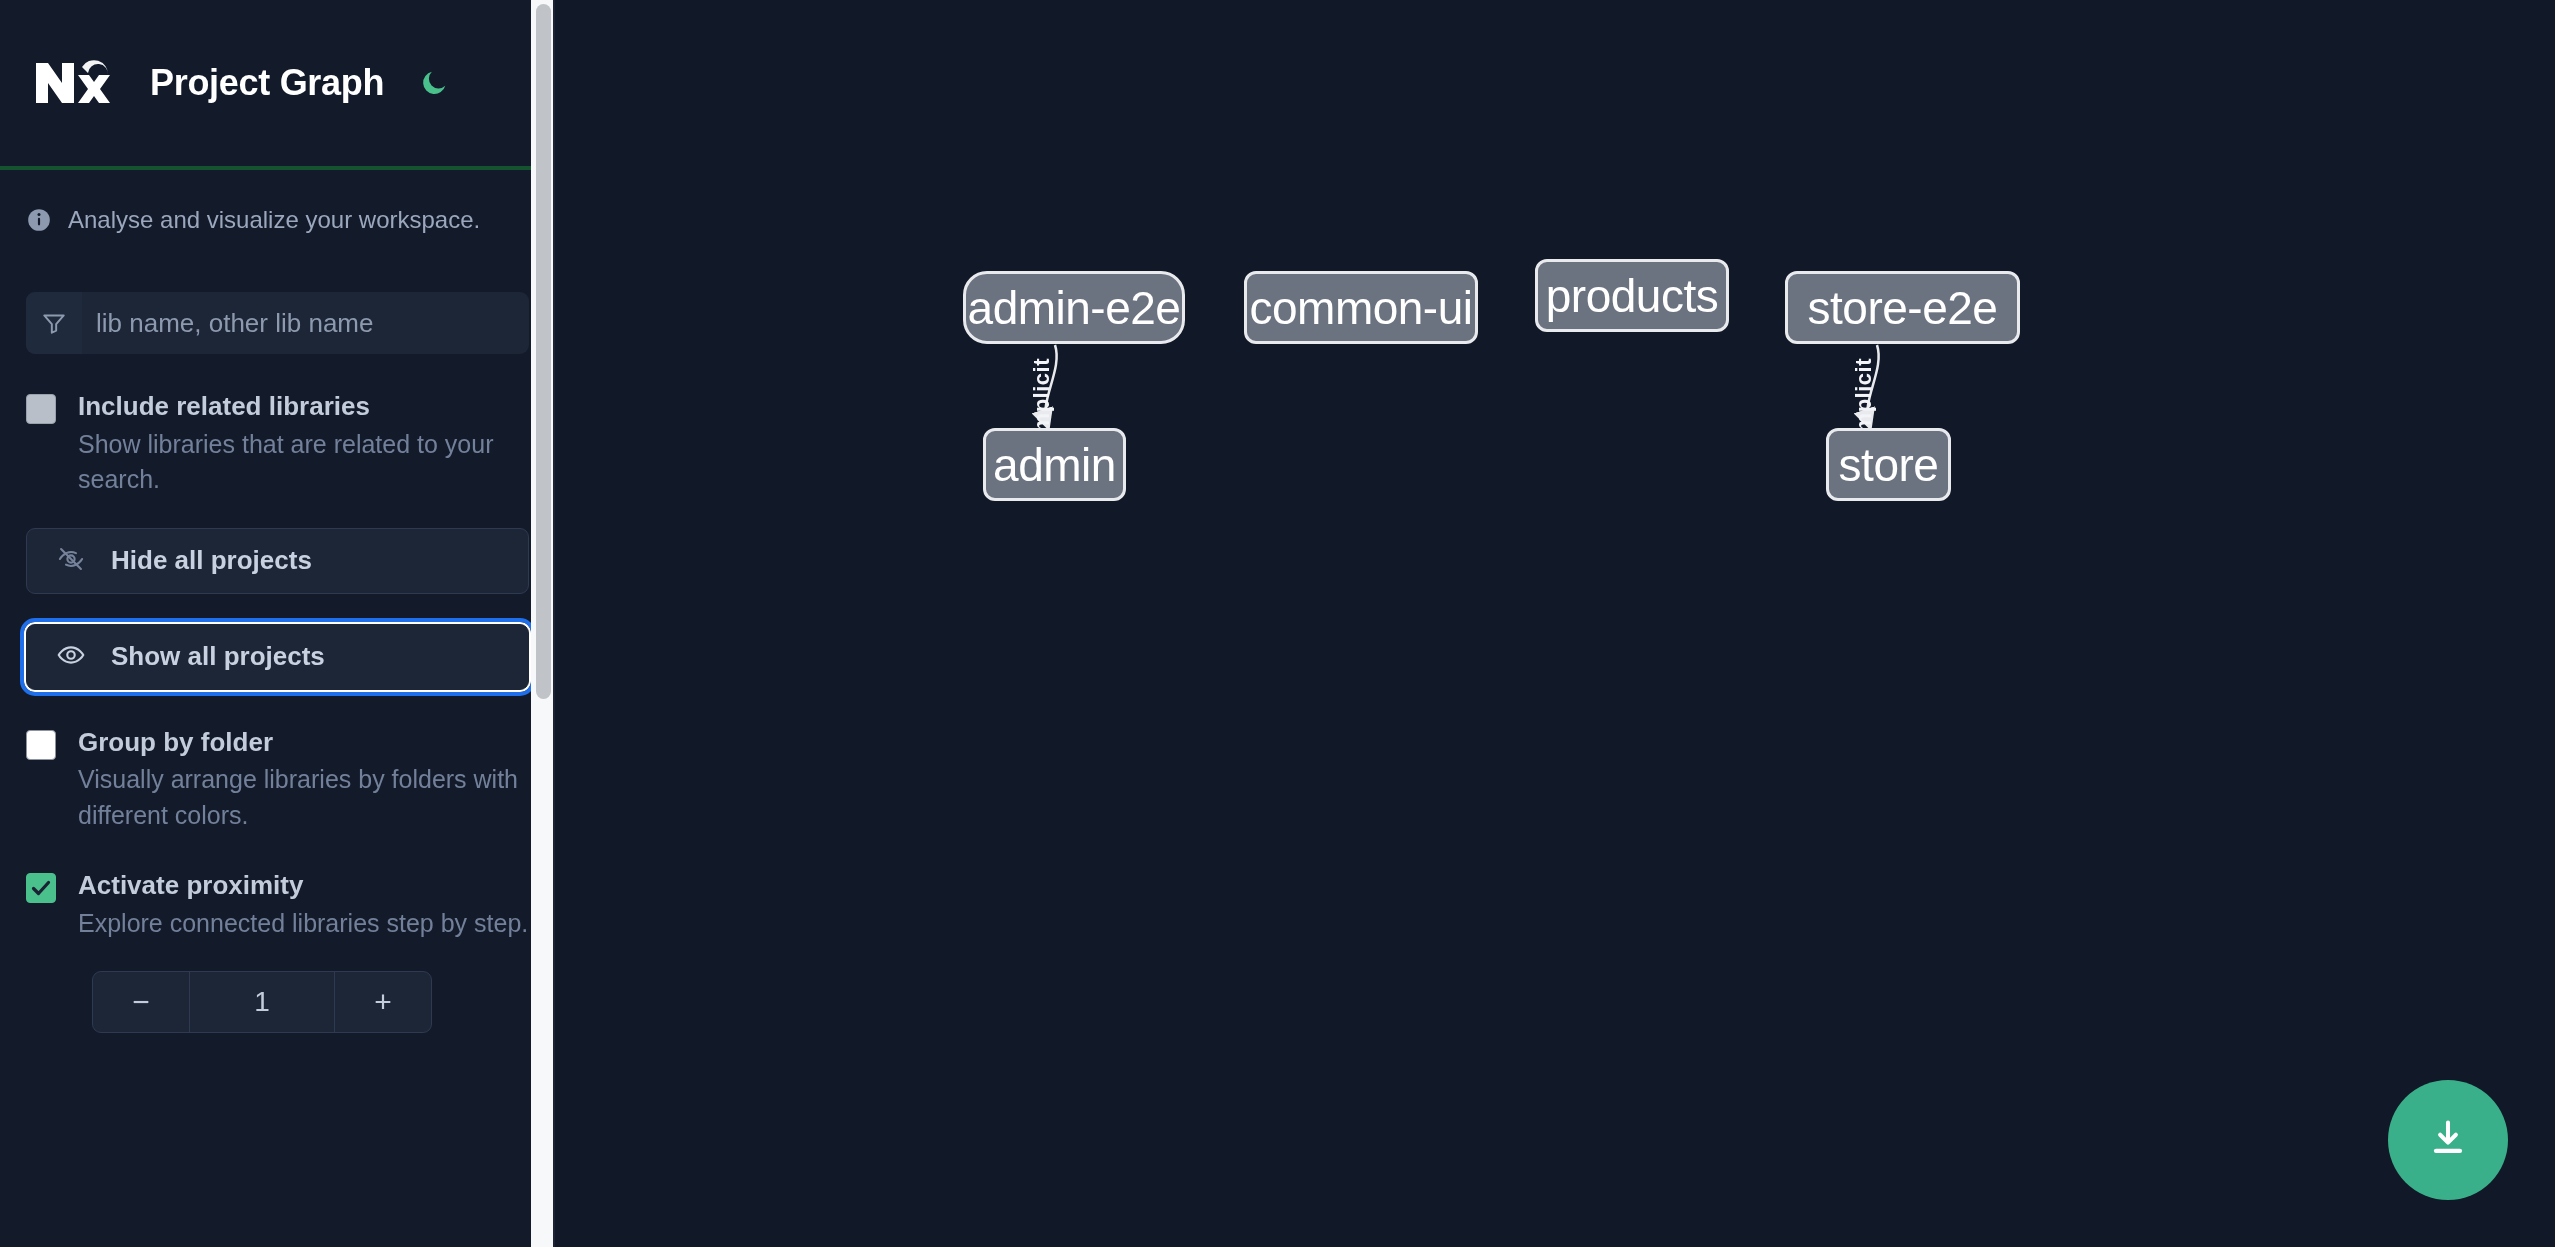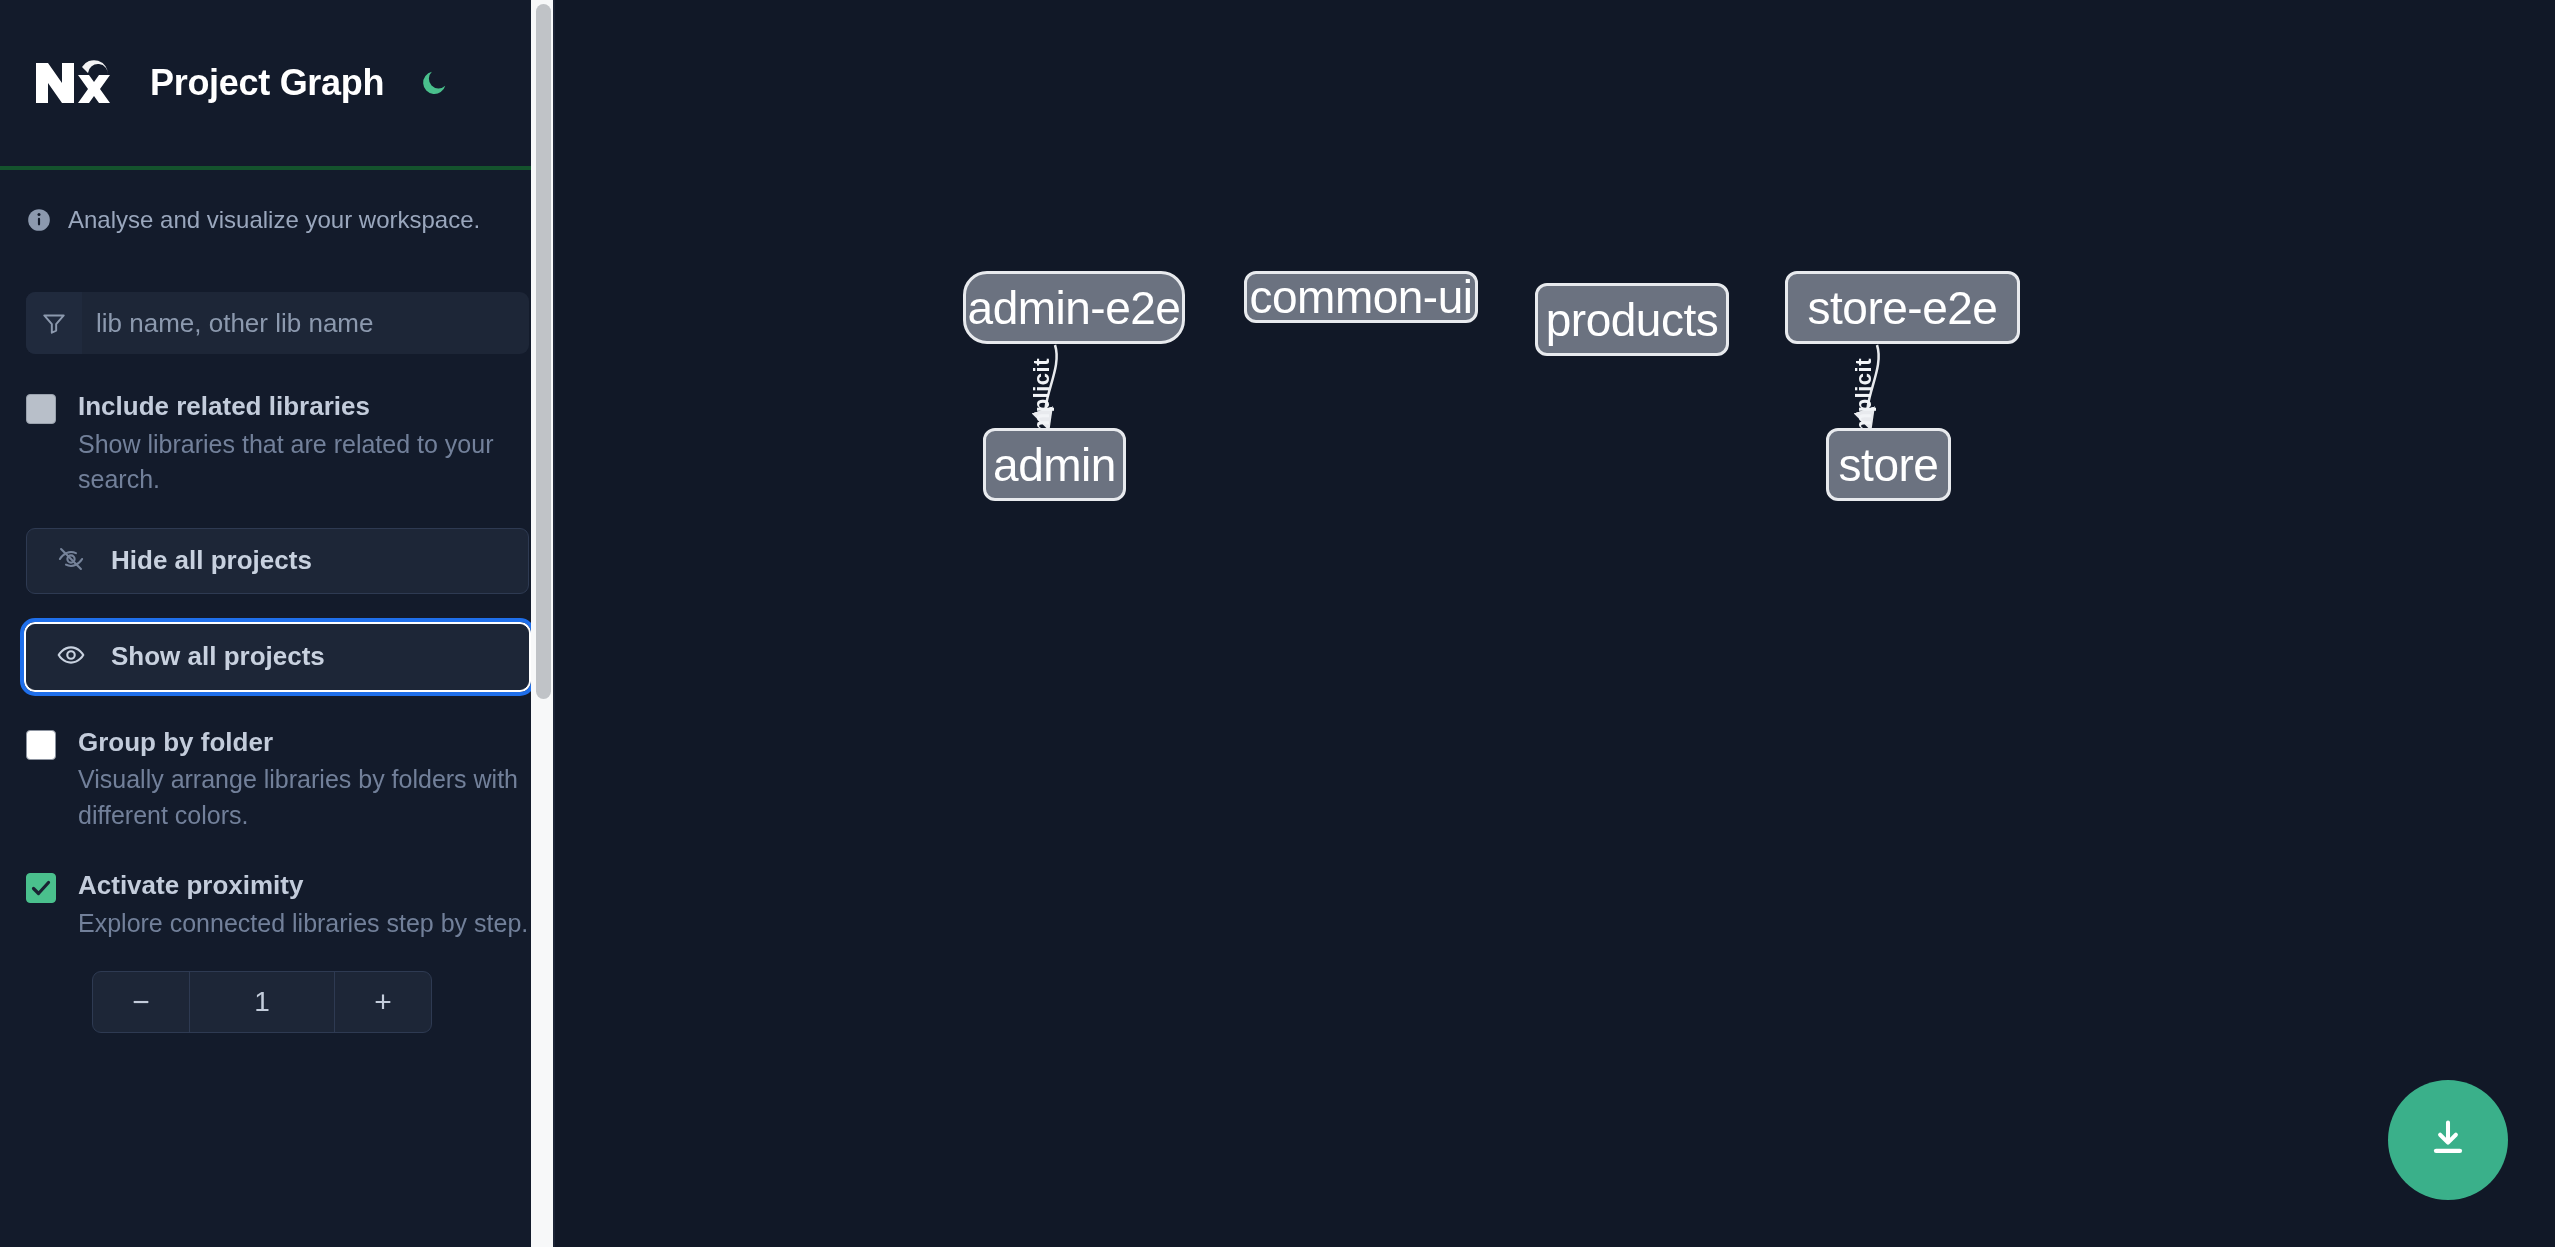--- a/index.html
+++ b/index.html
@@ -308,22 +308,22 @@
         </marker>
       </defs>
       <path d="M500,345 C508,370 484,400 492,424" fill="none" stroke="#e8eaee" stroke-width="2.5" marker-end="url(#ah)"></path>
       <path d="M1322,345 C1330,370 1306,400 1314,424" fill="none" stroke="#e8eaee" stroke-width="2.5" marker-end="url(#ah)"></path>
     </svg>
 
     <div class="edge-label" style="left:474px; top:358px;">implicit</div>
     <div class="edge-label" style="left:1296px; top:358px;">implicit</div>
 
     <div class="node" style="left:408px; top:271px;  width:222px; height:73px;border-radius:24px;">admin-e2e</div>
-    <div class="node" style="left:689px; top:271px;  width:234px; height:52px;">common-ui</div>
-    <div class="node" style="left:980px; top:283px;  width:194px; height:73px;">products</div>
+    <div class="node" style="left:689px; top:271px;  width:234px; height:73px;">common-ui</div>
+    <div class="node" style="left:980px; top:259px;  width:194px; height:73px;">products</div>
     <div class="node" style="left:1230px; top:271px; width:235px; height:73px;">store-e2e</div>
     <div class="node" style="left:428px; top:428px;  width:143px; height:73px;">admin</div>
     <div class="node" style="left:1271px; top:428px; width:125px; height:73px;">store</div>
 
     <div class="fab">
       <span>
         <svg viewBox="0 0 24 24" width="44" height="44" aria-hidden="true">
           <path d="M12 3.5v10.5M12 14.5l-4.3-4.3M12 14.5l4.3-4.3" fill="none" stroke="#ffffff" stroke-width="2.2" stroke-linecap="round" stroke-linejoin="round"></path>
           <line x1="5.5" y1="19" x2="18.5" y2="19" stroke="#ffffff" stroke-width="2.4" stroke-linecap="round"></line>
         </svg>

